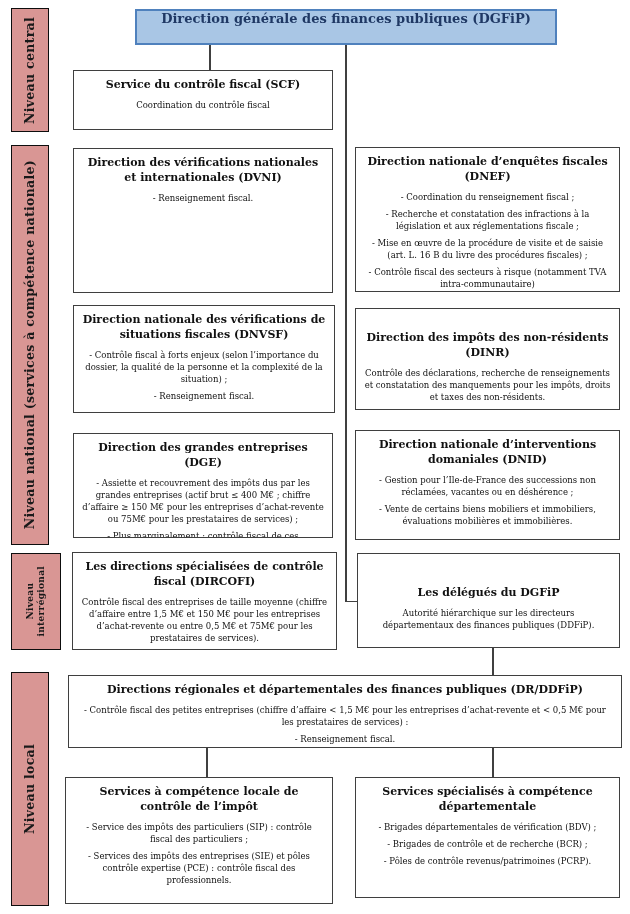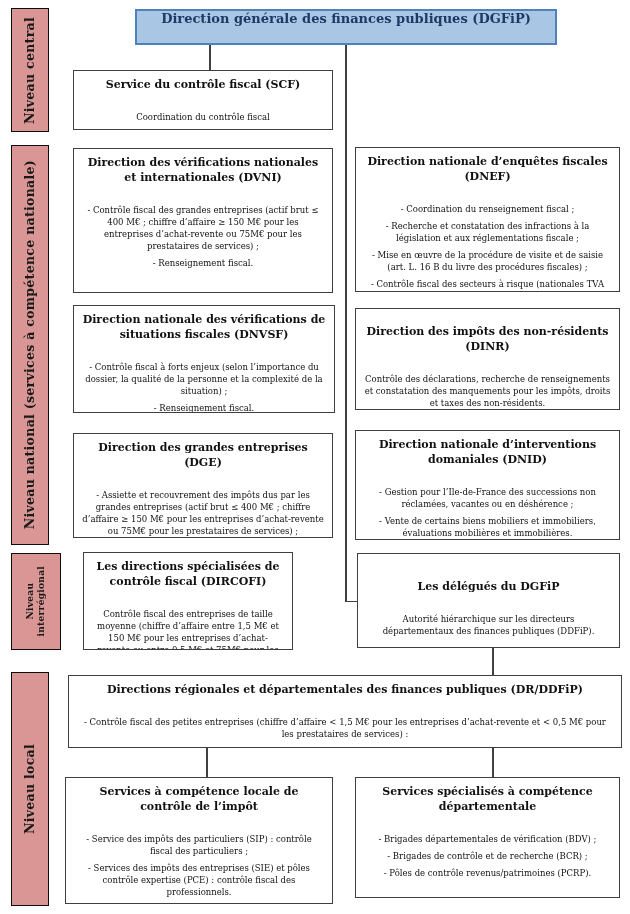--- a/index.html
+++ b/index.html
@@ -25,21 +25,21 @@
         background:var(--root_fill);border:2px solid var(--root_border);
         display:flex;justify-content:center;}
   .root-box .root-title{font-weight:bold;font-size:13px;color:var(--root_text);text-align:center;}
 
   
   .box{position:absolute;background:#ffffff;border:1.5px solid var(--box_border);
         display:flex;flex-direction:column;align-items:center;justify-content:flex-start;
         padding:7px 8px 4px 8px;overflow:hidden;}
   .box.centered{justify-content:center;padding-top:20px;}
   .box-title{font-weight:bold;font-size:11px;line-height:1.35;text-align:center;width:100%;}
-  .box-line{font-size:8.5px;line-height:1.42;text-align:center;width:100%;margin-top:18px;}
+  .box-line{font-size:8.5px;line-height:1.42;text-align:center;width:100%;margin-top:6px;}
   .box-line + .box-line{margin-top:5px;}
 
   
   .vline,.hline{position:absolute;background:var(--line_color);}
   .vline{width:1.5px;}
   .hline{height:1.5px;}
 </style>
 </head>
 <body>
 
@@ -70,56 +70,55 @@
     <span class="root-title">Direction générale des finances publiques (DGFiP)</span>
   </div>
 
   <div class="box" style="left:73px;top:70px;width:260px;height:60px">
     <div class="box-title">Service du contrôle fiscal (SCF)</div>
     <p class="box-line">Coordination du contrôle fiscal</p>
   </div>
 
   <div class="box" style="left:73px;top:148px;width:260px;height:145px">
     <div class="box-title">Direction des vérifications nationales et internationales (DVNI)</div>
-    <p class="box-line">- Contrôle fiscal des grandes entreprises (actif brut ≤ 400 M€ ; chiffre d’affaire ≥ 150 M€ pour les entreprises d’achat-revente ou 75M€ pour les prestataires de services) ;</p>
     <p class="box-line">- Renseignement fiscal.</p>
   </div>
 
   <div class="box" style="left:73px;top:305px;width:262px;height:108px">
     <div class="box-title">Direction nationale des vérifications de situations fiscales (DNVSF)</div>
     <p class="box-line">- Contrôle fiscal à forts enjeux (selon l’importance du dossier, la qualité de la personne et la complexité de la situation) ;</p>
     <p class="box-line">- Renseignement fiscal.</p>
   </div>
 
   <div class="box" style="left:73px;top:433px;width:260px;height:105px">
     <div class="box-title">Direction des grandes entreprises (DGE)</div>
     <p class="box-line">- Assiette et recouvrement des impôts dus par les grandes entreprises (actif brut ≤ 400 M€ ; chiffre d’affaire ≥ 150 M€ pour les entreprises d’achat-revente ou 75M€ pour les prestataires de services) ;</p>
     <p class="box-line">- Plus marginalement : contrôle fiscal de ces entreprises.</p>
   </div>
 
   <div class="box" style="left:355px;top:147px;width:265px;height:145px">
     <div class="box-title">Direction nationale d’enquêtes fiscales (DNEF)</div>
     <p class="box-line">- Coordination du renseignement fiscal ;</p>
     <p class="box-line">- Recherche et constatation des infractions à la législation et aux réglementations fiscale ;</p>
     <p class="box-line">- Mise en œuvre de la procédure de visite et de saisie (art. L. 16 B du livre des procédures fiscales) ;</p>
-    <p class="box-line">- Contrôle fiscal des secteurs à risque (nationales TVA intra-communautaire)</p>
+    <p class="box-line">- Contrôle fiscal des secteurs à risque (notamment TVA intra-communautaire)</p>
   </div>
 
   <div class="box centered" style="left:355px;top:308px;width:265px;height:102px">
     <div class="box-title">Direction des impôts des non-résidents (DINR)</div>
     <p class="box-line">Contrôle des déclarations, recherche de renseignements et constatation des manquements pour les impôts, droits et taxes des non-résidents.</p>
   </div>
 
   <div class="box" style="left:355px;top:430px;width:265px;height:110px">
     <div class="box-title">Direction nationale d’interventions domaniales (DNID)</div>
     <p class="box-line">- Gestion pour l’Ile-de-France des successions non réclamées, vacantes ou en déshérence ;</p>
     <p class="box-line">- Vente de certains biens mobiliers et immobiliers, évaluations mobilières et immobilières.</p>
   </div>
 
-  <div class="box" style="left:83px;top:552px;width:210px;height:98px">
+  <div class="box" style="left:72px;top:552px;width:265px;height:98px">
     <div class="box-title">Les directions spécialisées de contrôle fiscal (DIRCOFI)</div>
     <p class="box-line">Contrôle fiscal des entreprises de taille moyenne (chiffre d’affaire entre 1,5 M€ et 150 M€ pour les entreprises d’achat-revente ou entre 0,5 M€ et 75M€ pour les prestataires de services).</p>
   </div>
 
   <div class="box centered" style="left:357px;top:553px;width:263px;height:95px">
     <div class="box-title">Les délégués du DGFiP</div>
     <p class="box-line">Autorité hiérarchique sur les directeurs départementaux des finances publiques (DDFiP).</p>
   </div>
 
   <div class="box" style="left:68px;top:675px;width:554px;height:73px">

